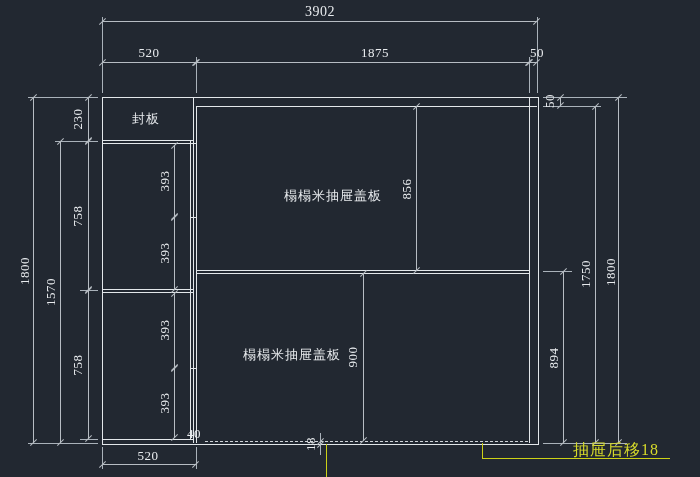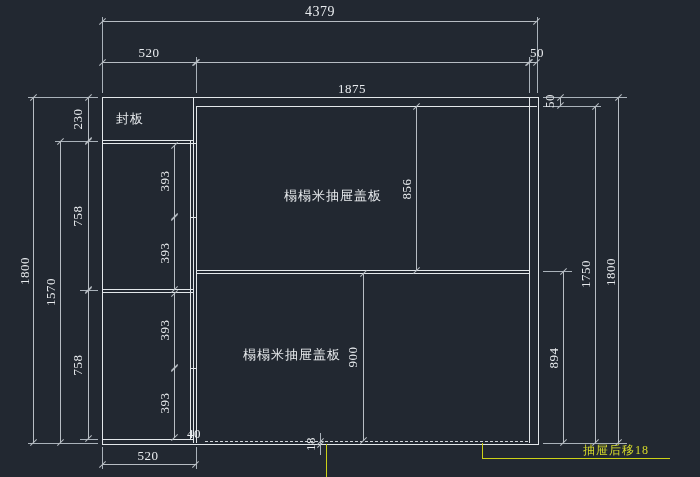--- a/index.html
+++ b/index.html
@@ -33,21 +33,21 @@
   .t{
     position:absolute;color:#e8ebee;font-size:13px;line-height:1;white-space:nowrap;
     transform:translate(-50%,-50%);letter-spacing:0.5px;
   }
   .t.r{transform:translate(-50%,-50%) rotate(-90deg);}
   .t.cjk{letter-spacing:1px;}
   
   .y{position:absolute;background:#ccd117;}
   .yh{height:1px;}
   .yv{width:1px;}
-  .t.note{color:#d6da2a;font-size:12px;letter-spacing:1px;}
+  .t.note{color:#d6da2a;font-size:16px;letter-spacing:1px;}
 </style>
 </head>
 <body>
 
 <div id="canvas">
 
   <div class="rect" style="left:102px;top:97px;width:435px;height:346px;"></div>
 
   <div class="g gv" style="left:529px;top:97px;height:346px;"></div>
 
@@ -74,23 +74,23 @@
   <div class="dash" style="left:205px;top:441px;width:323px;"></div>
 
   <div class="x xv" style="left:102px;top:17px;height:76px;"></div>
   <div class="x xv" style="left:537px;top:17px;height:76px;"></div>
   <div class="x xv" style="left:196px;top:57px;height:36px;"></div>
   <div class="x xv" style="left:529px;top:57px;height:36px;"></div>
   <div class="dh" style="left:102px;top:21px;width:435px;"></div>
   <div class="dh" style="left:102px;top:62px;width:94px;"></div>
   <div class="dh" style="left:196px;top:62px;width:333px;"></div>
   <div class="dh" style="left:529px;top:62px;width:8px;"></div>
-  <div class="t" style="left:320px;top:12px;font-size:14px;">4379</div>
+  <div class="t" style="left:320px;top:12px;font-size:14px;">3902</div>
   <div class="t" style="left:149px;top:52px;">520</div>
-  <div class="t" style="left:352px;top:52px;margin-top:36px;">1875</div>
+  <div class="t" style="left:375px;top:52px;">1875</div>
   <div class="t" style="left:537px;top:52px;">50</div>
 
   <div class="x xh" style="left:28px;top:97px;width:70px;"></div>
   <div class="x xh" style="left:55px;top:141px;width:43px;"></div>
   <div class="x xh" style="left:80px;top:290px;width:18px;"></div>
   <div class="x xh" style="left:80px;top:439px;width:18px;"></div>
   <div class="x xh" style="left:28px;top:443px;width:70px;"></div>
   <div class="dv" style="left:33px;top:97px;height:346px;"></div>
   <div class="dv" style="left:60px;top:141px;height:302px;"></div>
   <div class="dv" style="left:88px;top:97px;height:44px;"></div>
@@ -138,17 +138,17 @@
   <div class="x xv" style="left:320px;top:433px;height:22px;"></div>
   <div class="tk" style="left:316px;top:441px;"></div>
   <div class="tk" style="left:316px;top:444px;"></div>
   <div class="t r" style="left:310px;top:444px;">18</div>
 
   <div class="y yv" style="left:326px;top:444px;height:33px;"></div>
   <div class="y yv" style="left:482px;top:443px;height:15px;"></div>
   <div class="y yh" style="left:482px;top:458px;width:188px;"></div>
   <div class="t note cjk" style="left:616px;top:450px;">抽屉后移18</div>
 
-  <div class="t cjk" style="left:130px;top:118px;">封板</div>
+  <div class="t cjk" style="left:146px;top:118px;">封板</div>
   <div class="t cjk" style="left:333px;top:195px;">榻榻米抽屉盖板</div>
   <div class="t cjk" style="left:292px;top:354px;">榻榻米抽屉盖板</div>
 
 </div>
 
 </body></html>

